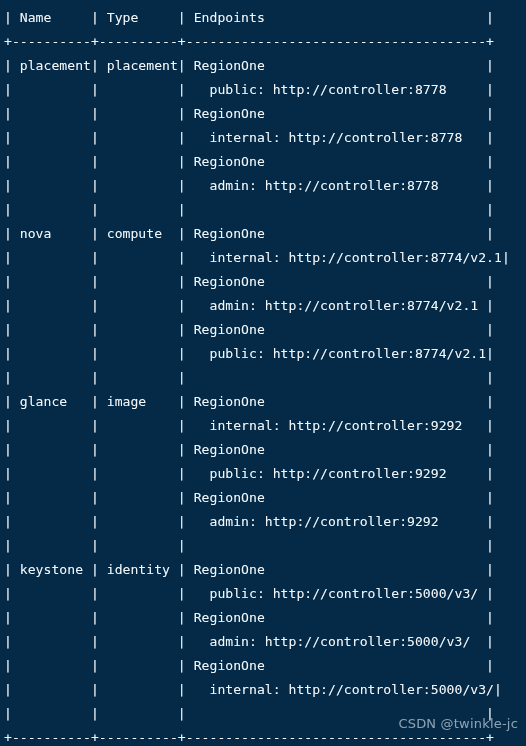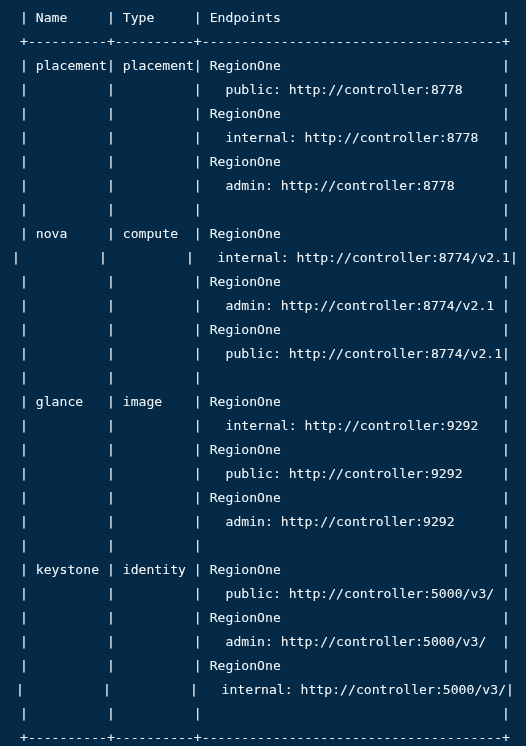--- a/index.html
+++ b/index.html
@@ -31,33 +31,33 @@
     letter-spacing: 0.02px;
     color: #f2f6f8;
     white-space: pre;
     text-shadow: 0 0 0.6px rgba(190,210,230,0.35);
     -webkit-font-smoothing: antialiased;
   }
   .line {
     display: block;
     height: 24px;
     white-space: pre;
-    text-align: center;
   }
   .watermark {
     position: absolute;
     right: 8px;
     bottom: 14px;
     font-family: "DejaVu Sans", "Liberation Sans", sans-serif;
     font-size: 13px;
     line-height: 16px;
     color: rgba(226,236,243,0.62);
     letter-spacing: 0.2px;
     pointer-events: none;
     white-space: pre;
   }
 </style>
 </head>
 <body>
 
 <div id="terminal">
   <pre id="term-output"><span class="line">| Name     | Type     | Endpoints                            |</span><span class="line">+----------+----------+--------------------------------------+</span><span class="line">| placement| placement| RegionOne                            |</span><span class="line">|          |          |   public: http://controller:8778     |</span><span class="line">|          |          | RegionOne                            |</span><span class="line">|          |          |   internal: http://controller:8778   |</span><span class="line">|          |          | RegionOne                            |</span><span class="line">|          |          |   admin: http://controller:8778      |</span><span class="line">|          |          |                                      |</span><span class="line">| nova     | compute  | RegionOne                            |</span><span class="line">|          |          |   internal: http://controller:8774/v2.1|</span><span class="line">|          |          | RegionOne                            |</span><span class="line">|          |          |   admin: http://controller:8774/v2.1 |</span><span class="line">|          |          | RegionOne                            |</span><span class="line">|          |          |   public: http://controller:8774/v2.1|</span><span class="line">|          |          |                                      |</span><span class="line">| glance   | image    | RegionOne                            |</span><span class="line">|          |          |   internal: http://controller:9292   |</span><span class="line">|          |          | RegionOne                            |</span><span class="line">|          |          |   public: http://controller:9292     |</span><span class="line">|          |          | RegionOne                            |</span><span class="line">|          |          |   admin: http://controller:9292      |</span><span class="line">|          |          |                                      |</span><span class="line">| keystone | identity | RegionOne                            |</span><span class="line">|          |          |   public: http://controller:5000/v3/ |</span><span class="line">|          |          | RegionOne                            |</span><span class="line">|          |          |   admin: http://controller:5000/v3/  |</span><span class="line">|          |          | RegionOne                            |</span><span class="line">|          |          |   internal: http://controller:5000/v3/|</span><span class="line">|          |          |                                      |</span><span class="line">+----------+----------+--------------------------------------+</span></pre>
+  <div class="watermark">CSDN @twinkle-jc</div>
 </div>
 
 </body></html>

